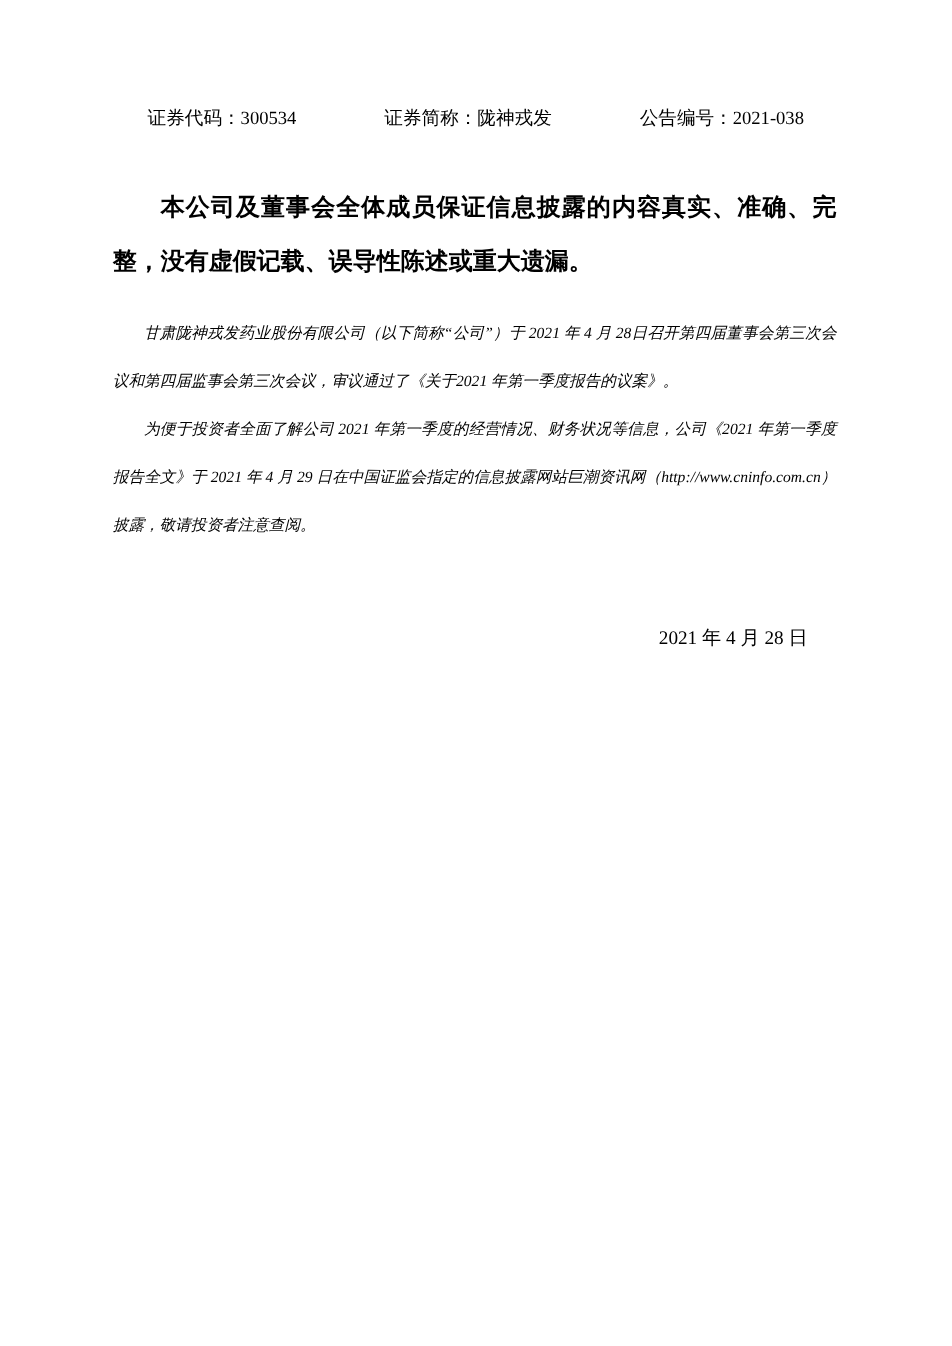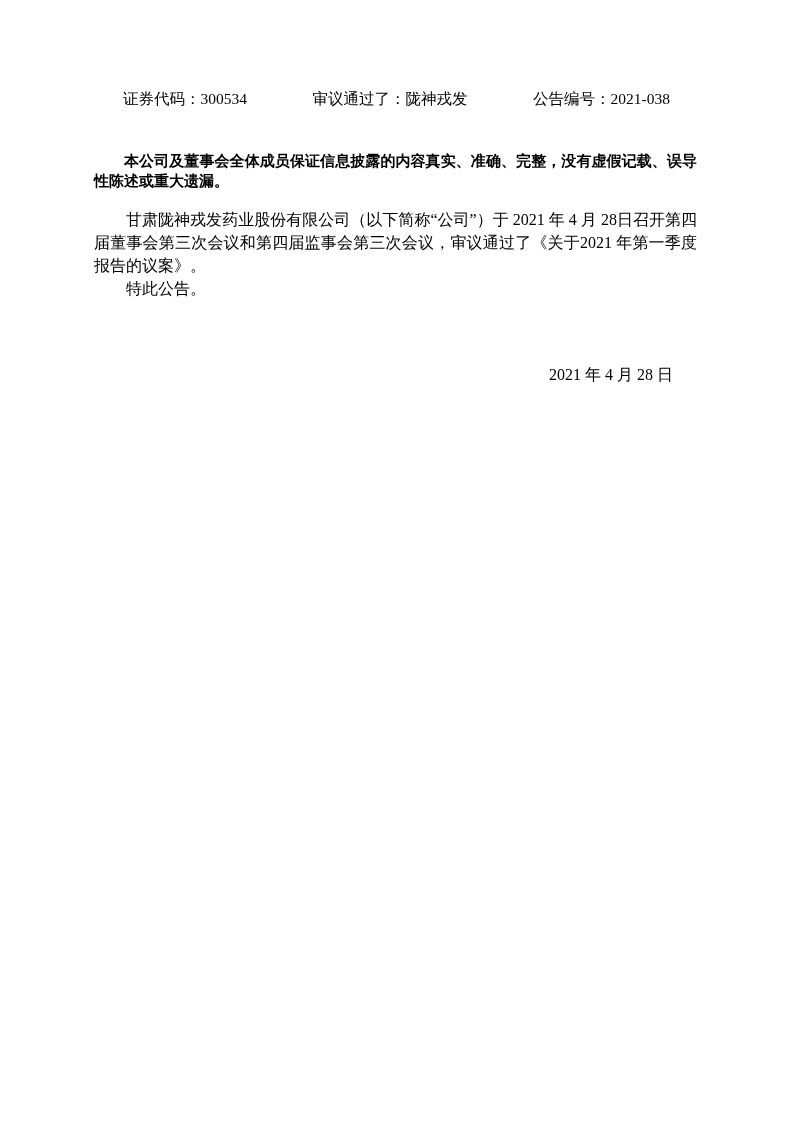--- a/index.html
+++ b/index.html
@@ -34,61 +34,62 @@
     font-weight: bold;
     text-align: center;
     margin: 41px 0 0 0;
     line-height: 28px;
   }
   .title.second {
     margin-top: 20px;
   }
   .statement {
     margin: 41px 0 0 0;
-    font-size: 15px;
+    font-size: 20px;
     font-weight: bold;
-    line-height: 20px;
+    line-height: 45px;
     text-indent: 2em;
     text-align: justify;
   }
   .body-para {
     margin: 0;
-    font-size: 16px;
-    line-height: 23px;
+    font-size: 13px;
+    line-height: 40px;
     text-indent: 2em;
     text-align: justify;
+    font-style: italic;
   }
   .body-para.first {
     margin-top: 17px;
   }
   .signature {
     margin-top: 56px;
     text-align: right;
     padding-right: 24px;
     font-size: 16px;
     line-height: 37px;
   }
 </style>
 </head>
 <body>
 
 <div class="page">
 
   <div class="doc-header">
     <span>证券代码：300534</span>
-    <span>审议通过了：陇神戎发</span>
+    <span>证券简称：陇神戎发</span>
     <span>公告编号：2021-038</span>
   </div>
 
 
 
   <p class="statement">本公司及董事会全体成员保证信息披露的内容真实、准确、完整，没有虚假记载、误导性陈述或重大遗漏。</p>
 
   <p class="body-para first">甘肃陇神戎发药业股份有限公司（以下简称“公司”）于 2021 年 4 月 28日召开第四届董事会第三次会议和第四届监事会第三次会议，审议通过了《关于2021 年第一季度报告的议案》。</p>
 
+  <p class="body-para">为便于投资者全面了解公司 2021 年第一季度的经营情况、财务状况等信息，公司《2021 年第一季度报告全文》于 2021 年 4 月 29 日在中国证监会指定的信息披露网站巨潮资讯网（http://www.cninfo.com.cn）披露，敬请投资者注意查阅。</p>
 
-  <p class="body-para">特此公告。</p>
 
   <div class="signature">
     <div>2021 年 4 月 28 日</div>
   </div>
 
 </div>
 
 </body></html>

